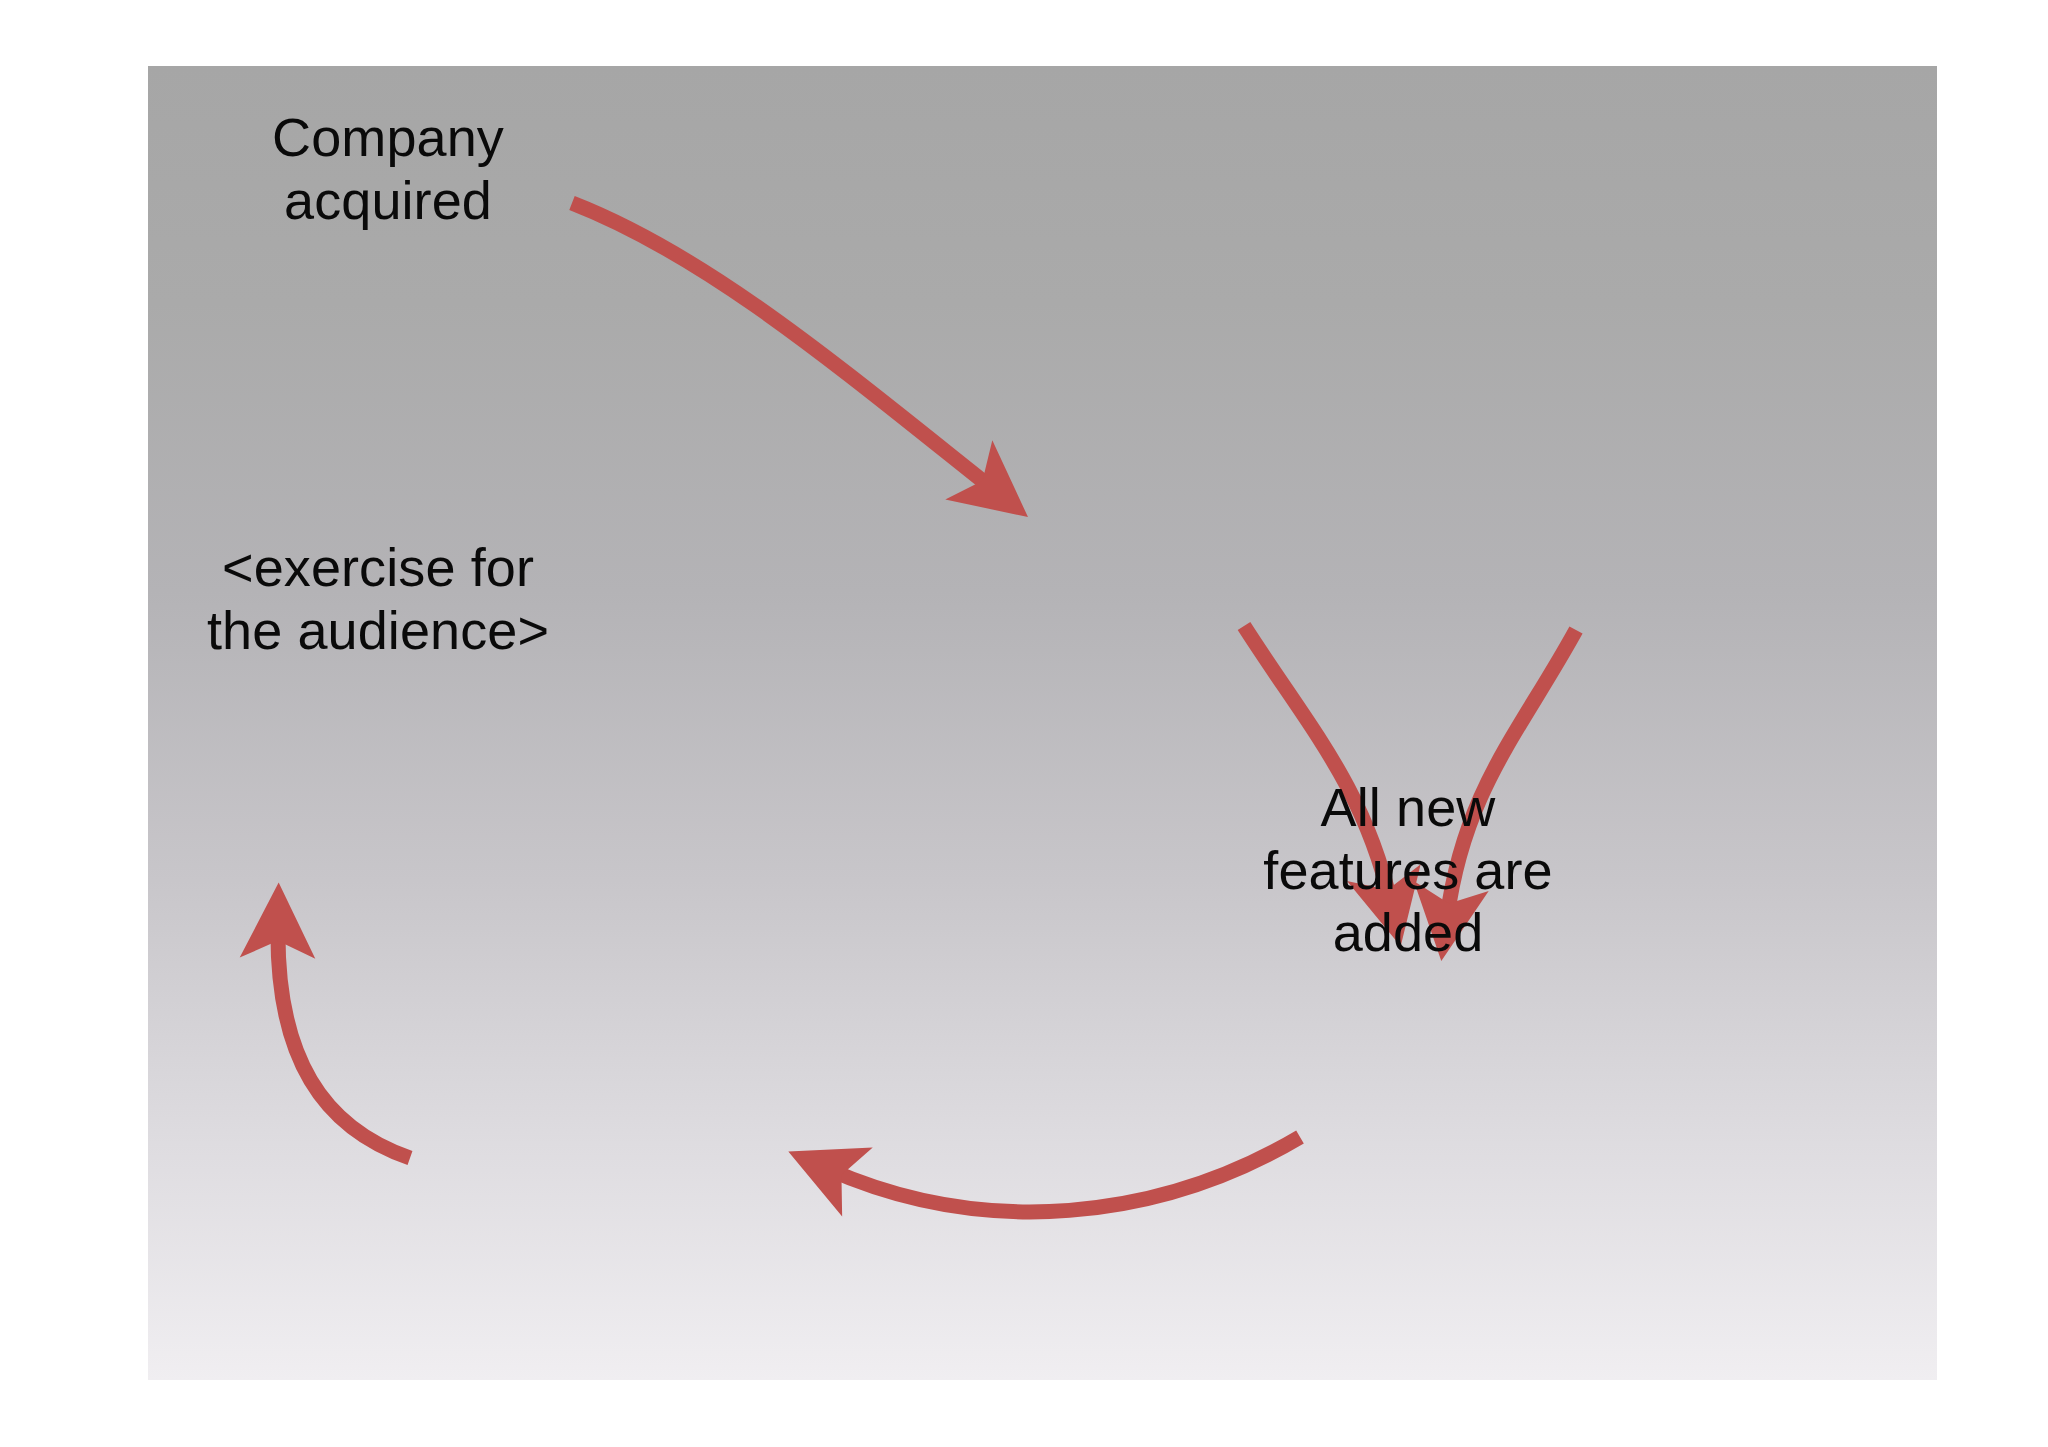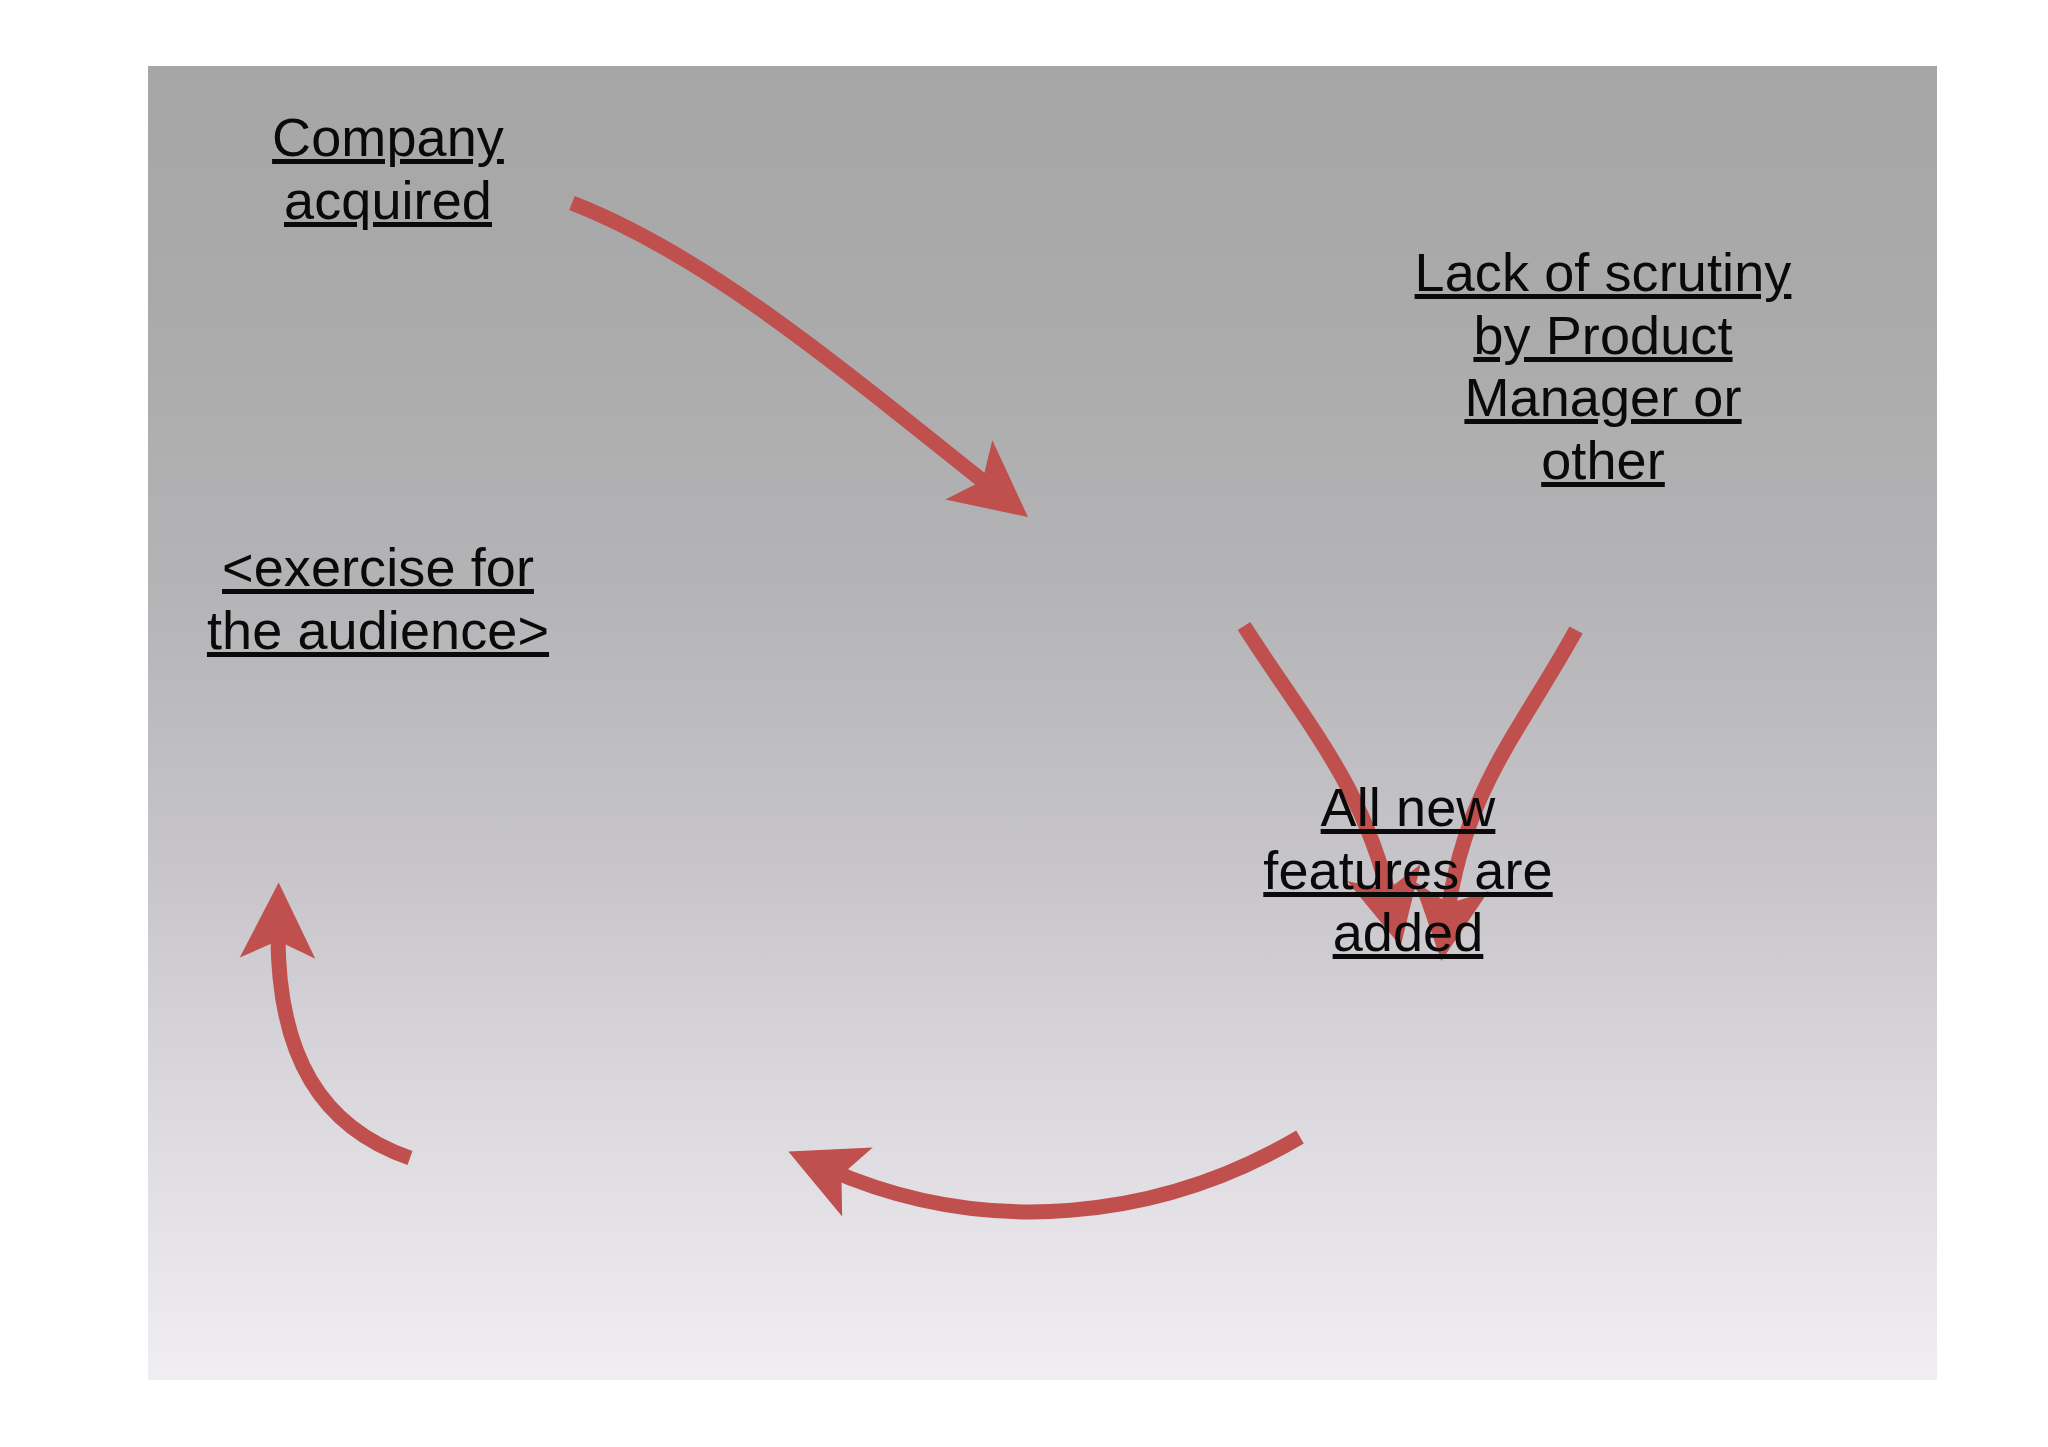--- a/index.html
+++ b/index.html
@@ -35,21 +35,20 @@
     pointer-events: none;
   }
   .node {
     position: absolute;
     color: #0a0a0a;
     font-size: 54px;
     line-height: 1.16;
     text-align: center;
     white-space: pre-line;
     letter-spacing: 0.1px;
-    text-decoration: underline;
   }
   
   #node-company-acquired { left: 30px;  top: 40px;  width: 420px; }
   #node-need-features    { left: 830px; top: 312px; width: 380px; }
   #node-lack-scrutiny    { left: 1245px; top: 175px; width: 420px; }
   #node-exercise         { left: 0px;   top: 470px; width: 460px; }
   #node-all-new-features { left: 1070px; top: 710px; width: 380px; }
   #node-increase-pressure{ left: 230px; top: 780px; width: 400px; }
 </style>
 </head>
@@ -73,24 +72,20 @@
 
       <path d="M 1152 1071 C 1010 1155 836 1172 680 1103" fill="none" stroke="#c0504d" stroke-width="15" stroke-linecap="butt" marker-end="url(#ah)"></path>
 
       <path d="M 262 1092 C 175 1062 128 992 130 860" fill="none" stroke="#c0504d" stroke-width="15" stroke-linecap="butt" marker-end="url(#ah)"></path>
     </svg>
 
     <div class="node" id="node-company-acquired">Company
 acquired</div>
 
 
-    <div class="node" id="node-lack-scrutiny">Lack of scrutiny
-by Product
-Manager or
-other</div>
 
     <div class="node" id="node-all-new-features">All new
 features are
 added</div>
 
 
     <div class="node" id="node-exercise">&lt;exercise for
 the audience&gt;</div>
 
   </div>

